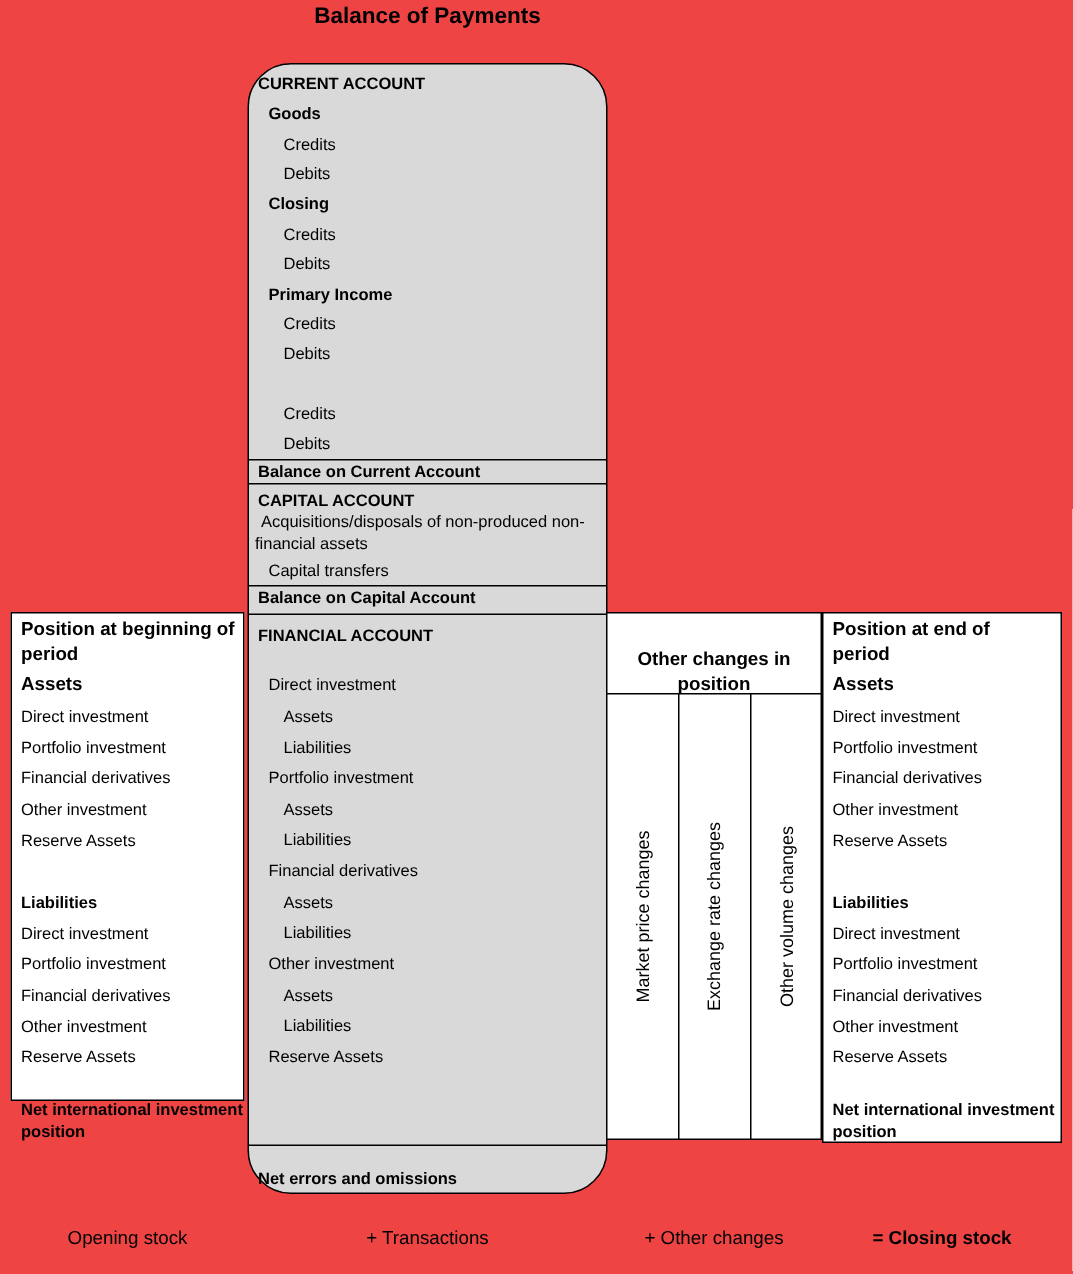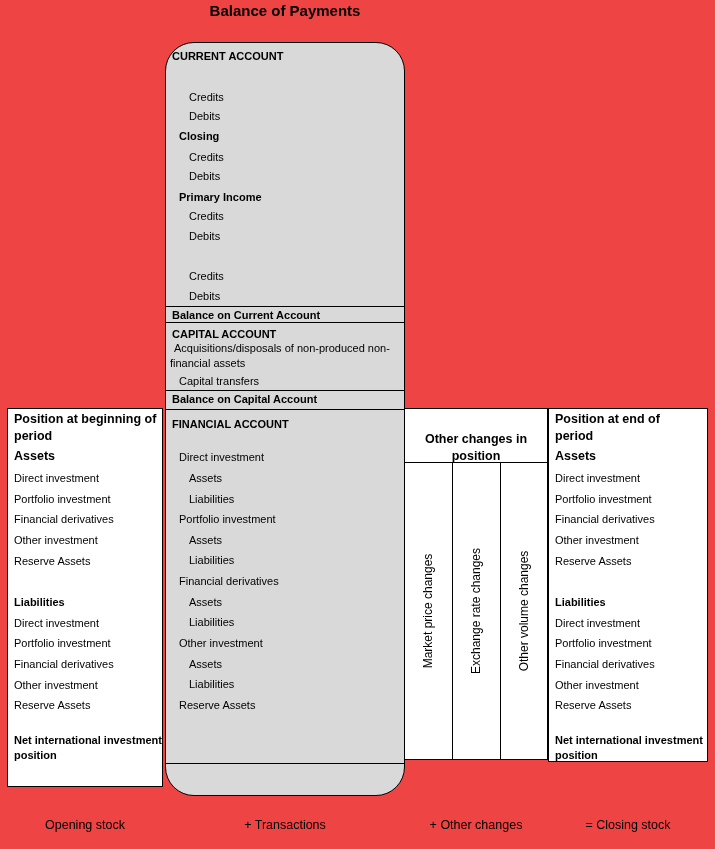--- a/index.html
+++ b/index.html
@@ -25,20 +25,21 @@
 </style>
 </head>
 <body>
 
 <div class="canvas">
 
   <div class="main-title">Balance of Payments</div>
 
   <div class="panel gray" style="left:165px;top:42px;width:240px;height:754px;border-radius:29px;">
     <div class="row b" style="top:6px">CURRENT ACCOUNT</div>
+    <div class="row b i1" style="top:26px">Goods</div>
     <div class="row i2" style="top:47px">Credits</div>
     <div class="row i2" style="top:66px">Debits</div>
     <div class="row b i1" style="top:86px">Closing</div>
     <div class="row i2" style="top:107px">Credits</div>
     <div class="row i2" style="top:126px">Debits</div>
     <div class="row b i1" style="top:147px">Primary Income</div>
     <div class="row i2" style="top:166px">Credits</div>
     <div class="row i2" style="top:186px">Debits</div>
     <div class="row i2" style="top:226px">Credits</div>
     <div class="row i2" style="top:246px">Debits</div>
@@ -64,23 +65,24 @@
     <div class="row i2" style="top:510px">Liabilities</div>
     <div class="row i1" style="top:531px">Financial derivatives</div>
     <div class="row i2" style="top:552px">Assets</div>
     <div class="row i2" style="top:572px">Liabilities</div>
     <div class="row i1" style="top:593px">Other investment</div>
     <div class="row i2" style="top:614px">Assets</div>
     <div class="row i2" style="top:634px">Liabilities</div>
     <div class="row i1" style="top:655px">Reserve Assets</div>
 
     <div class="hline" style="top:720px"></div>
+    <div class="row b" style="top:736px">Net errors and omissions</div>
   </div>
 
-  <div class="panel" style="left:7px;top:408px;width:156px;height:379px;">
+  <div class="panel" style="left:7px;top:408px;width:156px;height:326px;">
     <div class="row ptitle" style="top:2px">Position at beginning of period</div>
     <div class="row" style="top:40px;font-size:12.5px;font-weight:bold;">Assets</div>
     <div class="row" style="top:62px">Direct investment</div>
     <div class="row" style="top:83px">Portfolio investment</div>
     <div class="row" style="top:103px">Financial derivatives</div>
     <div class="row" style="top:124px">Other investment</div>
     <div class="row" style="top:145px">Reserve Assets</div>
     <div class="row b" style="top:186px">Liabilities</div>
     <div class="row" style="top:207px">Direct investment</div>
     <div class="row" style="top:227px">Portfolio investment</div>
@@ -115,15 +117,15 @@
     <div class="row" style="top:227px">Portfolio investment</div>
     <div class="row" style="top:248px">Financial derivatives</div>
     <div class="row" style="top:269px">Other investment</div>
     <div class="row" style="top:289px">Reserve Assets</div>
     <div class="row b wrap" style="top:324px;width:152px;">Net international investment position</div>
   </div>
 
   <div class="blabel" style="left:7px;width:156px;">Opening stock</div>
   <div class="blabel" style="left:165px;width:240px;">+ Transactions</div>
   <div class="blabel" style="left:404px;width:144px;">+ Other changes</div>
-  <div class="blabel" style="left:548px;width:160px;">= Closing stock</div>
+  <div class="blabel" style="left:548px;width:160px;font-weight:bold;">= Closing stock</div>
 
 </div>
 
 </body></html>

